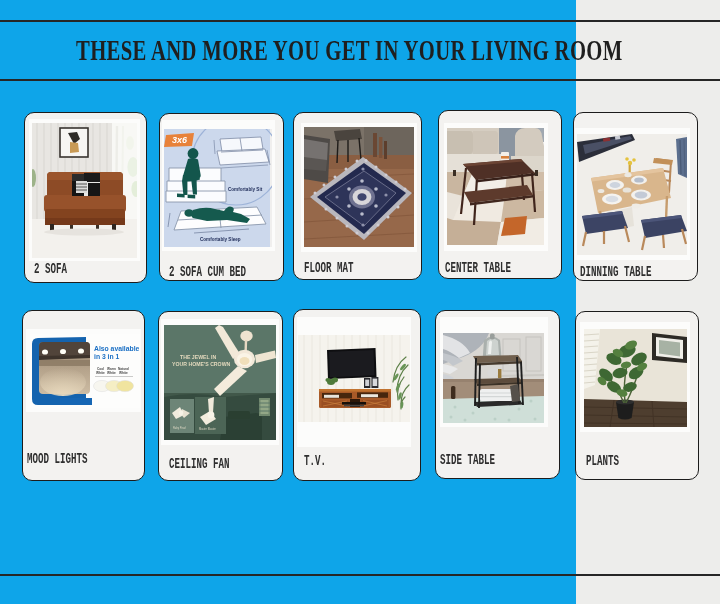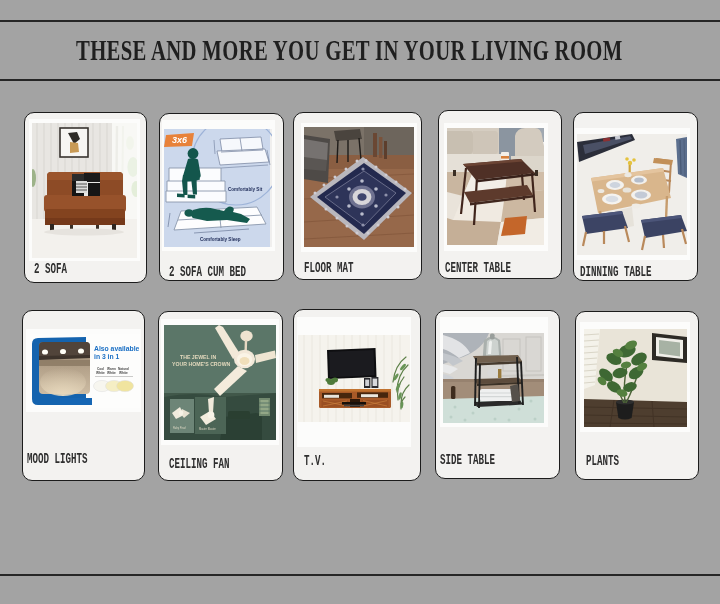--- a/index.html
+++ b/index.html
@@ -1,17 +1,17 @@
 <!DOCTYPE html>
 <html><head>
 <meta charset="utf-8">
 <style>
   html,body{margin:0;padding:0;}
   body{width:720px;height:604px;overflow:hidden;background:#ededeb;font-family:"Liberation Sans",sans-serif;}
-  #page{position:relative;width:720px;height:604px;background:#a3a3a3;}
+  #page{position:relative;width:576px;height:604px;background:#0ea5e9;}
   .hline{position:absolute;left:0;width:720px;height:2px;background:#262626;}
   .card{position:absolute;background:#f3f2f0;border:1.6px solid #1c1c1c;border-radius:10px;box-sizing:border-box;}
   .cap{position:absolute;font-family:"Liberation Mono",monospace;font-weight:bold;color:#2e2e2e;font-size:15px;letter-spacing:0px;transform:scaleX(0.61);transform-origin:0 50%;white-space:nowrap;line-height:1;}
   .photo{position:absolute;}
   .photo svg{display:block;}
 </style>
 </head>
 <body>
 <div id="page">
 

